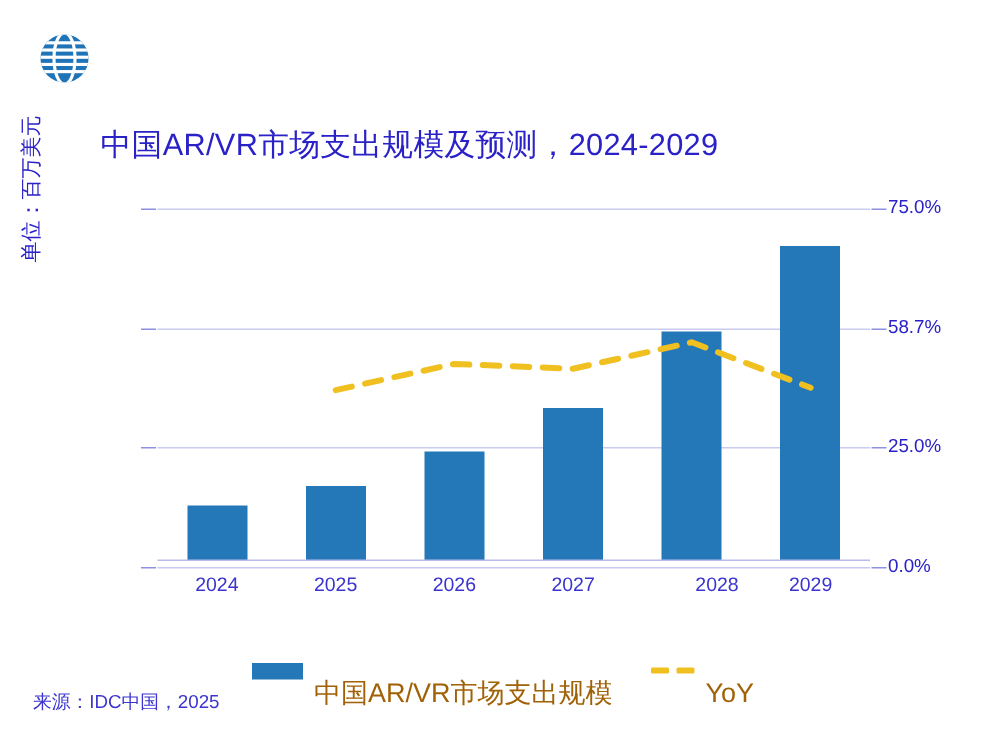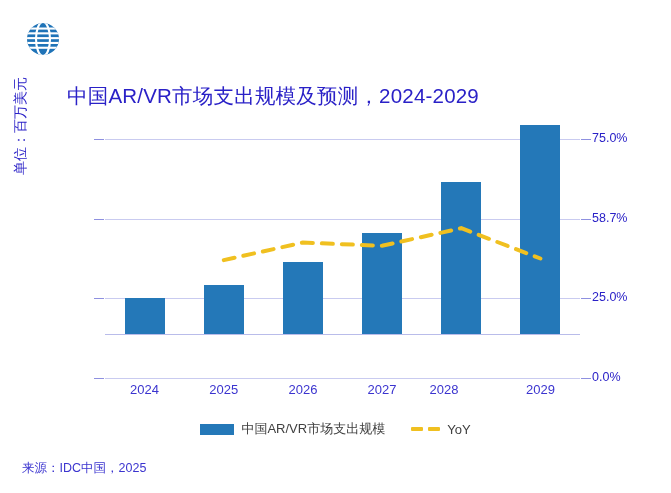--- a/index.html
+++ b/index.html
@@ -20,21 +20,21 @@
   
   #chart-title{
     position:absolute;left:0;top:82px;width:546px;
     text-align:center;
     font-size:20.5px;
     color:#2a21c7;
     letter-spacing:.2px;
     white-space:nowrap;
   }
   
-  #plot{position:absolute;left:105px;top:139px;width:475px;height:196px;}
+  #plot{position:absolute;left:105px;top:139px;width:475px;height:235px;}
   .gridline{position:absolute;left:0;width:100%;height:1px;background:#c9cbf0;}
   .tick-left,.tick-right{position:absolute;width:10px;height:1px;background:#8e90e0;}
   .tick-left{left:-11px;}
   .tick-right{right:-11px;}
   .axis-label{
     position:absolute;font-size:12.5px;color:#2a21c7;white-space:nowrap;
   }
   #y-right-labels{position:absolute;left:592px;top:139px;width:80px;height:239px;}
   #y-right-labels .axis-label{position:absolute;left:0;text-align:left;}
   #axis-title{
@@ -55,21 +55,21 @@
   #yoy-svg{position:absolute;left:0;top:0;width:475px;height:239px;overflow:visible;}
   
   #legend{
     position:absolute;left:0;top:420px;width:671px;
     display:flex;justify-content:center;align-items:center;gap:26px;
   }
   .legend-item{display:flex;align-items:center;gap:7px;}
   .legend-swatch-bar{width:34px;height:11px;background:#2478b8;}
   .legend-swatch-line{display:flex;align-items:center;gap:5px;}
   .legend-swatch-line i{display:block;width:12px;height:4px;background:#f0c020;border-radius:1px;}
-  .legend-text{font-size:13px;color:#404040;white-space:nowrap;}
+  .legend-text{font-size:18px;color:#a16207;white-space:nowrap;margin-top:30px;}
   
   #source{
     position:absolute;left:22px;top:460px;
     font-size:12.5px;color:#3b34cf;white-space:nowrap;
   }
 </style>
 </head>
 <body>
 
 <div id="logo">
@@ -131,21 +131,21 @@
     </div>
   <svg id="yoy-svg">
     <polyline id="yoy-path" fill="none" stroke="#f0c020" stroke-width="4" stroke-linecap="round" stroke-dasharray="11 9" points="118.8,121.1 197.9,103.6 277.1,106.8 356.3,89.2 435.4,119.5"></polyline>
   </svg>
   <div id="baseline"></div>
   <div id="xlabels">
       <div class="xlabel" style="left: 0.583333px;">2024</div>
       <div class="xlabel" style="left: 79.75px;">2025</div>
       <div class="xlabel" style="left: 158.917px;">2026</div>
       <div class="xlabel" style="left: 238.083px;">2027</div>
-      <div class="xlabel" style="left: 300px;">2028</div>
+      <div class="xlabel" style="left: 334px;">2028</div>
       <div class="xlabel" style="left: 396.417px;">2029</div>
     </div>
 </div>
 
 <div id="legend">
   <div class="legend-item">
     <span class="legend-swatch-bar"></span>
     <span class="legend-text">中国AR/VR市场支出规模</span>
   </div>
   <div class="legend-item">

